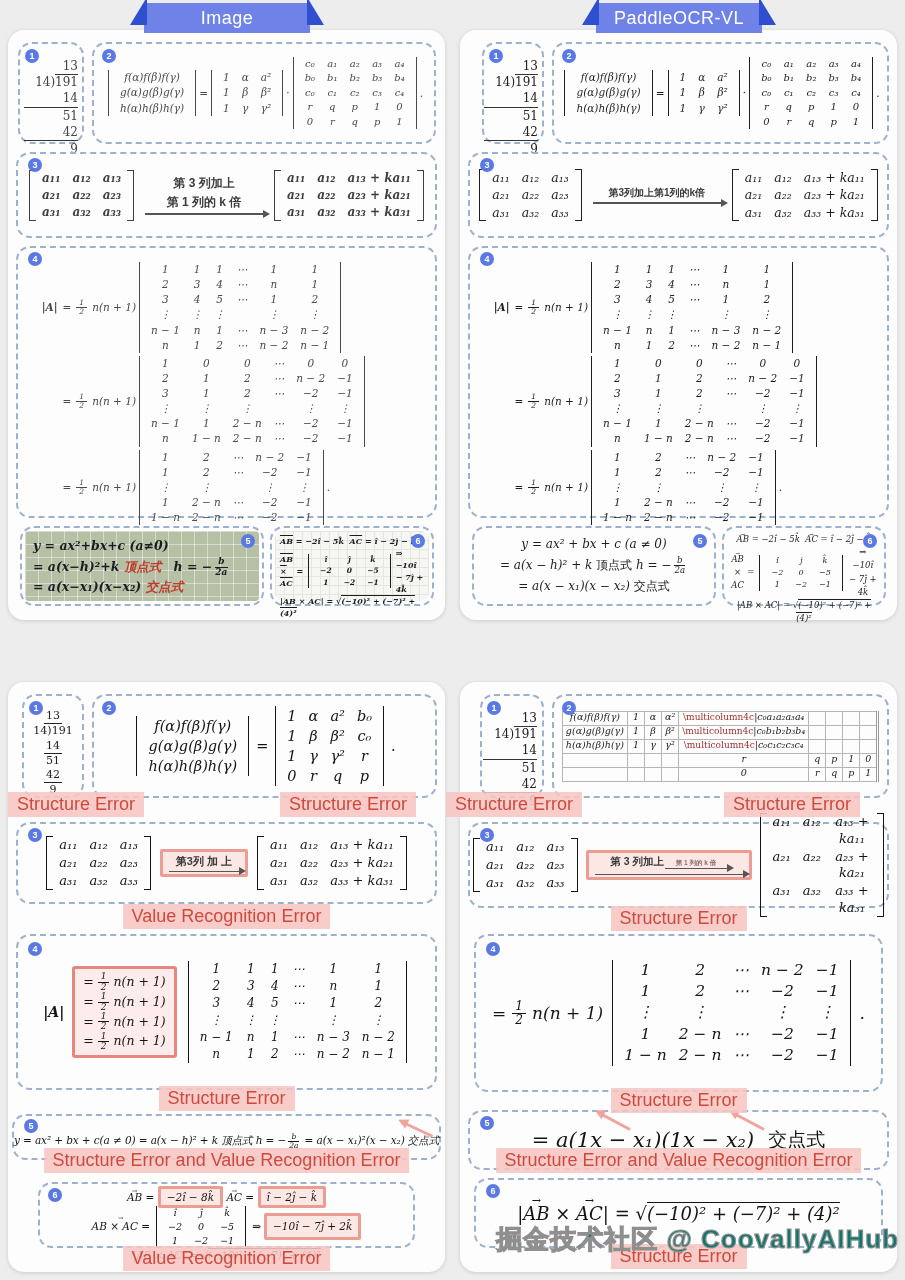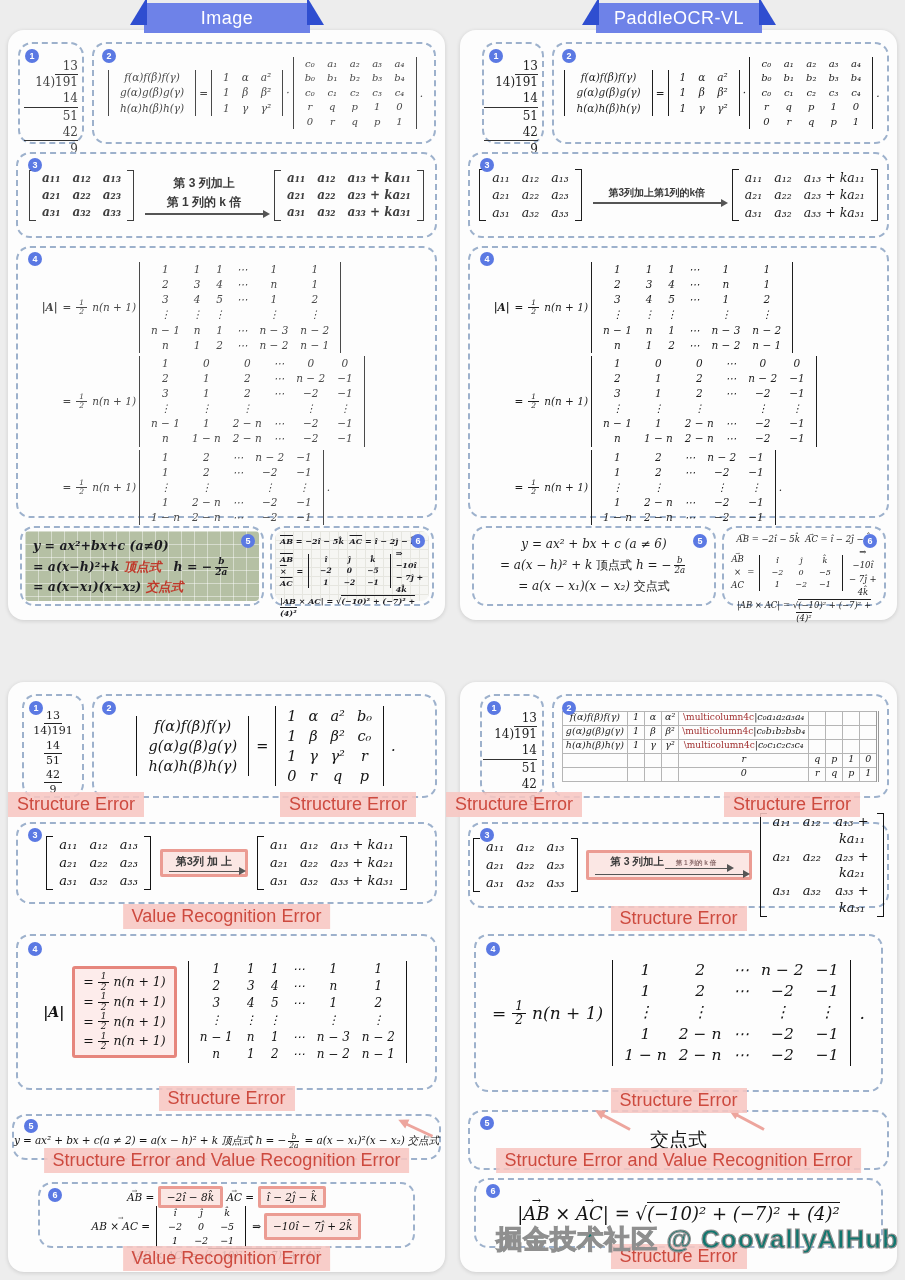--- a/index.html
+++ b/index.html
@@ -796,21 +796,21 @@
               </span>
             </span>
             <span class="bk pr"></span>
           </span>
         <span class="math">.</span>
       </div>
     </div>
 
     <div class="sec math" style="left:12px;top:496px;width:244px;height:80px;font-size:12px;color:#1e1e1e;padding:6px 10px;box-sizing:border-box;text-align:center;line-height:1.75;">
       <span class="badge" style="right:7px;top:6px;">5</span>
-      <div>y = ax² + bx + c   (a ≠ 6)</div>
+      <div>y = ax² + bx + c   (a ≠ 0)</div>
       <div><span>= a(x − h)² + k</span>
         <span style="font-style:normal;">顶点式</span>
         <span>h = −</span><span class="frac">
             <span class="fn">b</span>
             <span class="fd">2a</span>
           </span></div>
       <div><span>= a(x − x₁)(x − x₂)</span>
         <span style="font-style:normal;">交点式</span></div>
     </div>
 
@@ -1058,21 +1058,21 @@
           </span>
           <span class="bk pr"></span>
         </span>
     </div>
 
     <div class="errlabel ctr" style="top:404px;">Structure Error</div>
 
     <div class="sec flexrow" style="left:4px;top:432px;width:429px;height:46px;">
       <span class="badge" style="left:10px;top:3px;">5</span>
       <div class="math" style="font-size:10.5px;letter-spacing:-.1px;white-space:nowrap;color:#141414;margin-top:8px;">
-        <span>y = ax² + bx + c(a ≠ 2) = a(x − h)² + k 顶点式 h = −</span><span class="frac">
+        <span>y = ax² + bx + c(a ≠ 0) = a(x − h)² + k 顶点式 h = −</span><span class="frac">
             <span class="fn">b</span>
             <span class="fd">2a</span>
           </span> <span>= a(x − x₁)²(x − x₂) 交点式</span>
       </div>
       <span class="pinkarr" style="left:388px;top:12px;width:32px;transform:rotate(25deg);"></span>
     </div>
 
     <div class="errlabel ctr" style="top:466px;">Structure Error and Value Recognition Error</div>
 
     <div class="sec" style="left:30px;top:500px;width:377px;height:66px;padding:5px 0;box-sizing:border-box;">
@@ -1297,20 +1297,21 @@
           </span>
           <span class="bk pr"></span>
         </span>
       <span class="math">.</span>
     </div>
 
     <div class="errlabel ctr" style="top:406px;">Structure Error</div>
 
     <div class="sec flexrow" style="left:8px;top:428px;width:421px;height:60px;gap:14px;">
       <span class="badge" style="left:10px;top:4px;">5</span>
+      <span class="math" style="font-size:21px;color:#141414;">= a(1x − x₁)(1x − x₂)</span>
       <span style="font-size:19px;color:#141414;font-family:'DejaVu Serif',serif;">交点式</span>
       <span class="pinkarr" style="left:128px;top:8px;width:34px;transform:rotate(28deg);"></span>
       <span class="pinkarr" style="left:262px;top:8px;width:34px;transform:rotate(28deg);"></span>
     </div>
 
     <div class="errlabel ctr" style="top:466px;">Structure Error and Value Recognition Error</div>
 
     <div class="sec flexrow" style="left:14px;top:496px;width:409px;height:70px;">
       <span class="badge" style="left:10px;top:4px;">6</span>
       <span class="math" style="font-size:18px;color:#141414;white-space:nowrap;">

